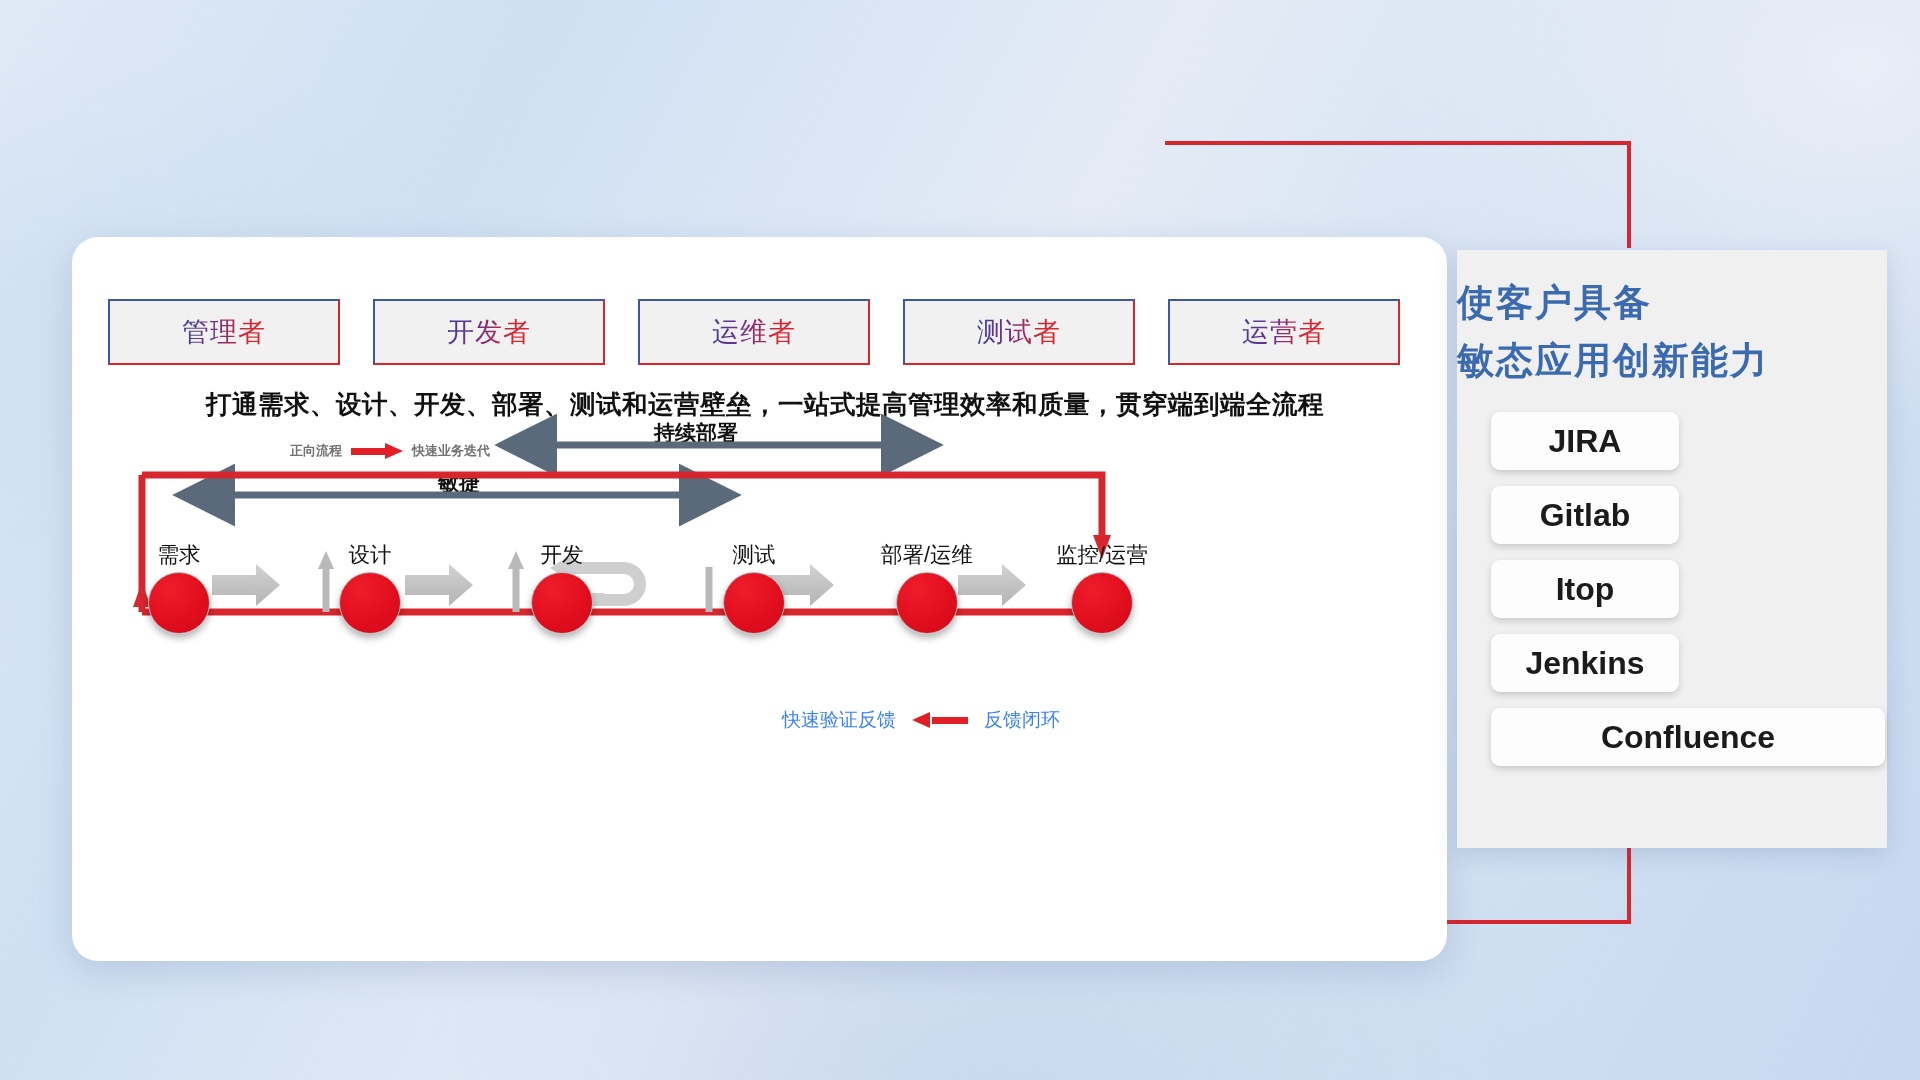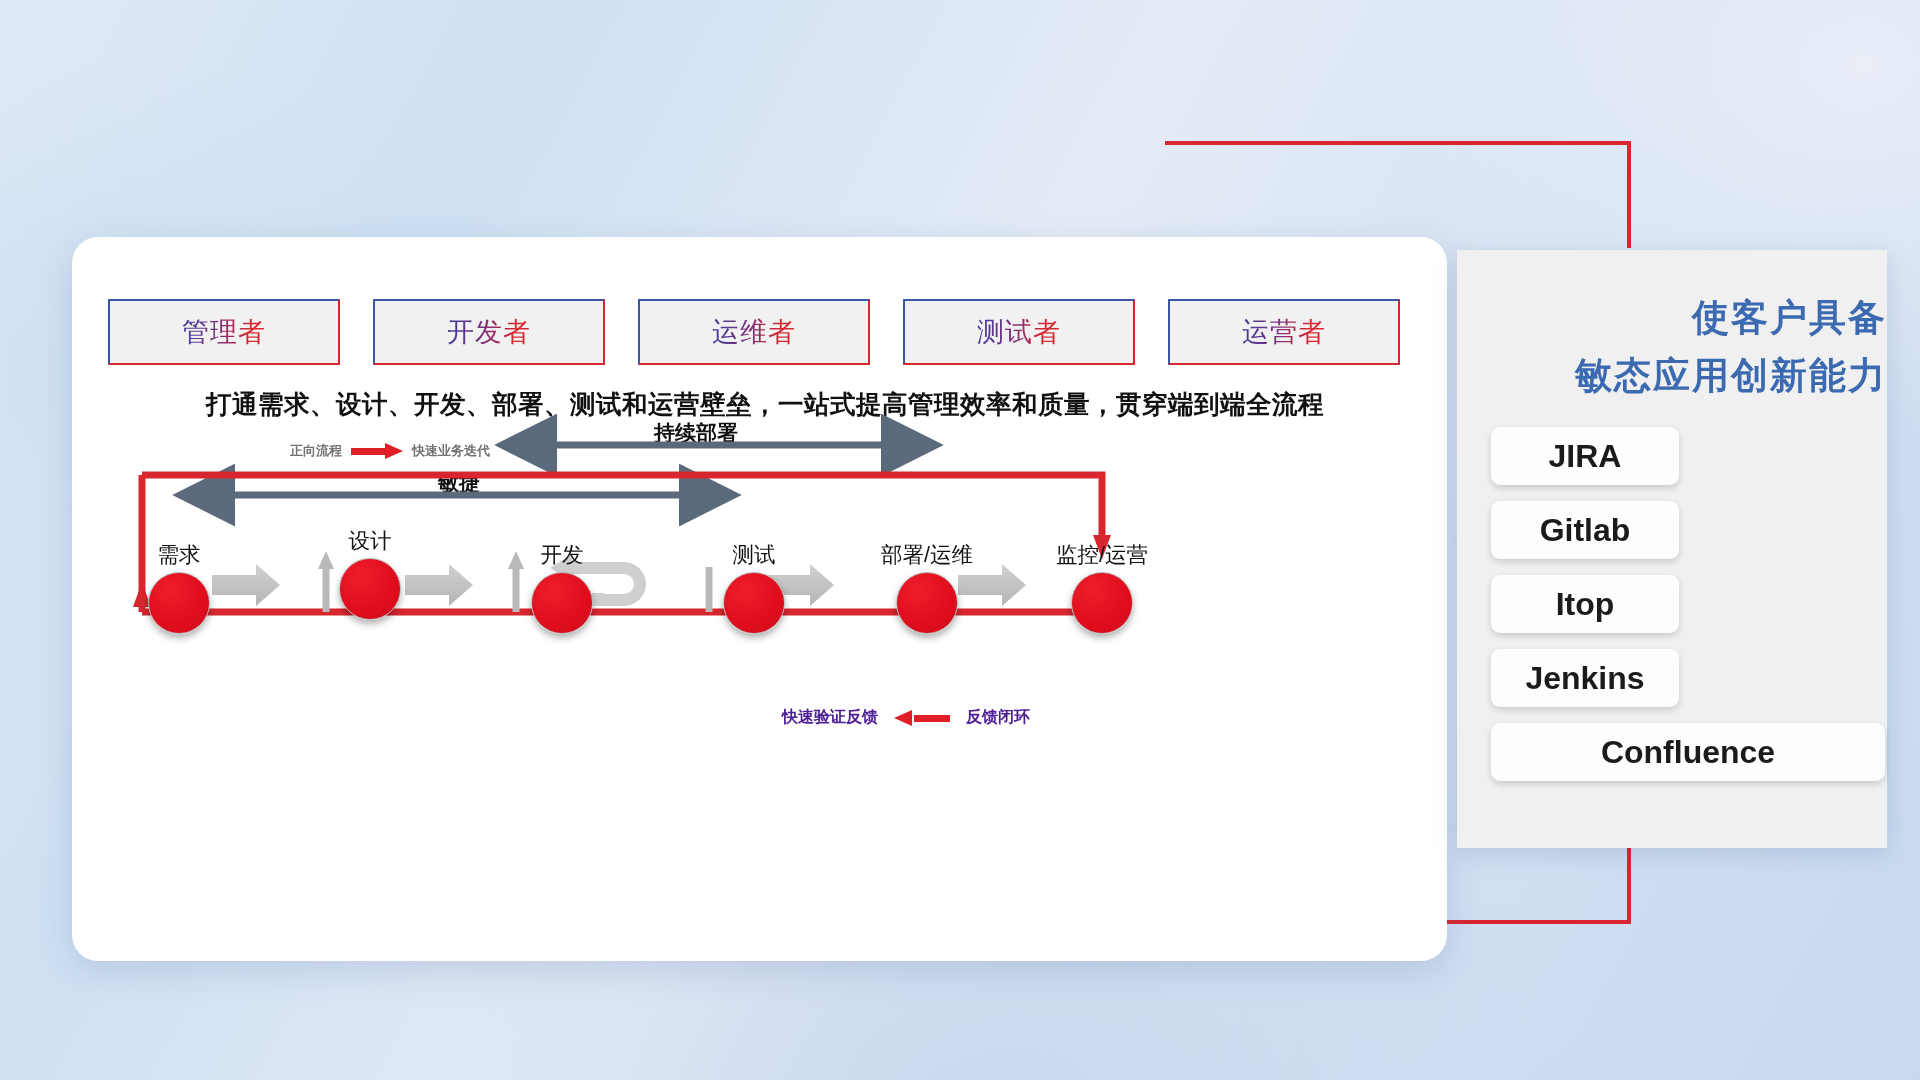--- a/index.html
+++ b/index.html
@@ -49,21 +49,21 @@
   
   .legend-fwd { position:absolute; left:218px; top:205px; display:flex; align-items:center; gap:9px; }
   .legend-fwd .lbl { font-size:13px; font-weight:bold; color:#737373;font-family:Liberation Serif, serif; }
   .arrow-red-r { width:52px; height:16px; position:relative; }
   .arrow-red-r::before { content:""; position:absolute; left:0; top:5px; width:34px; height:7px; background:#e01f26; }
   .arrow-red-r::after { content:""; position:absolute; right:0; top:0; border-left:18px solid #e01f26;
     border-top:8px solid transparent; border-bottom:8px solid transparent; }
 
   
   .legend-fb { position:absolute; left:710px; top:470px; display:flex; align-items:center; gap:16px; }
-  .legend-fb .lbl { font-size:16px; font-weight:bold; color:#4c1d95; }
+  .legend-fb .lbl { font-size:19px; font-weight:normal; color:#3b82f6; }
   .arrow-red-l { width:56px; height:16px; position:relative; }
   .arrow-red-l::before { content:""; position:absolute; right:0; top:5px; width:36px; height:7px; background:#e01f26; }
   .arrow-red-l::after { content:""; position:absolute; left:0; top:0; border-right:18px solid #e01f26;
     border-top:8px solid transparent; border-bottom:8px solid transparent; }
 
   
   .span-label { position:absolute; font-size:21px; font-weight:bold; color:#111; }
   #label-cd { left:582px; top:182px; }
   #label-agile{ left:366px; top:232px; }
 
@@ -80,22 +80,22 @@
     box-shadow:0 4px 7px rgba(0,0,0,.30);
   }
   .node.wide { width:170px; }
 
   
   .panel {
     position:absolute; left:1457px; top:250px; width:430px; height:598px;
     background:#f0f0f0; box-shadow:0 6px 22px rgba(60,90,140,.18);
   }
   .panel-title {
-    margin-top:39px; text-align:right; color:#3c6ab0; font-weight:bold;
-    font-size:37px; line-height:58px; letter-spacing:2px;padding-left:6px;
+    margin-top:24px; text-align:left; color:#3c6ab0; font-weight:bold;
+    font-size:37px; line-height:58px; letter-spacing:2px;
   }
   .chips { margin:22px 18px 0; display:flex; flex-wrap:wrap; gap:16px 18px; }
   .chip {
     height:58px; background:#fdfdfd; border-radius:9px;
     display:flex; align-items:center; justify-content:center;
     font-size:32px; font-weight:bold; color:#1b1b1b;
     box-shadow:0 3px 7px rgba(0,0,0,.16);
     flex:0 0 calc(50% - 9px);
     margin-left:16px;
   }
@@ -184,21 +184,21 @@
       <g fill="#cfcfcf">
         <path d="M500,325 h52 a22,22 0 0 1 0,44 h-44 v-12 h44 a10,10 0 0 0 0,-20 h-52 v8 l-22,-14 l22,-14 z"></path>
         <path d="M492,356 h40 v12 h-40 v8 l-22,-14 l22,-14 z"></path>
       </g>
     </svg>
 
     <div class="node" style="left:47px; top:303px;">
       <div class="nlabel">需求</div>
       <div class="dot"></div>
     </div>
-    <div class="node" style="left:238px; top:289px;">
+    <div class="node" style="left:238px; top:303px;">
       <div class="nlabel">设计</div>
       <div class="dot"></div>
     </div>
     <div class="node" style="left:622px; top:303px;">
       <div class="nlabel">测试</div>
       <div class="dot"></div>
     </div>
     <div class="node" style="left:430px; top:303px;">
       <div class="nlabel">开发</div>
       <div class="dot"></div>

